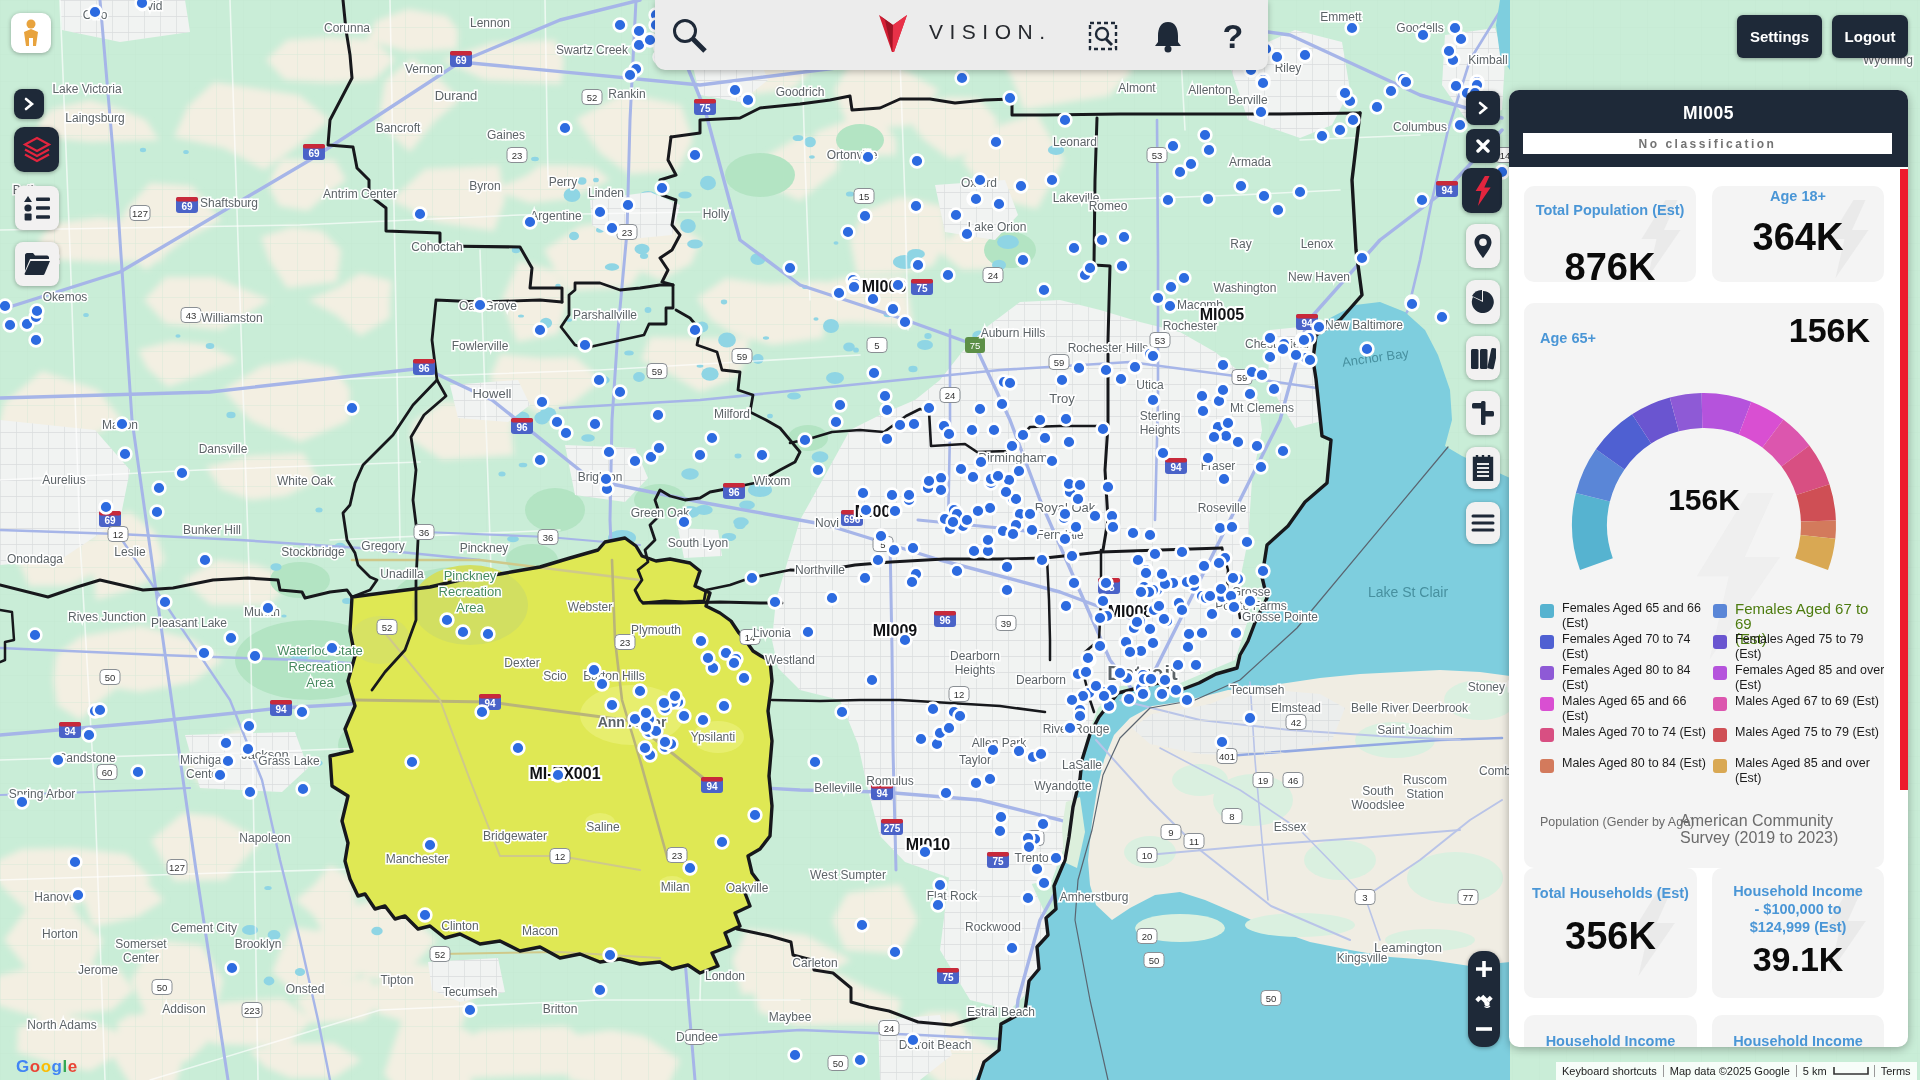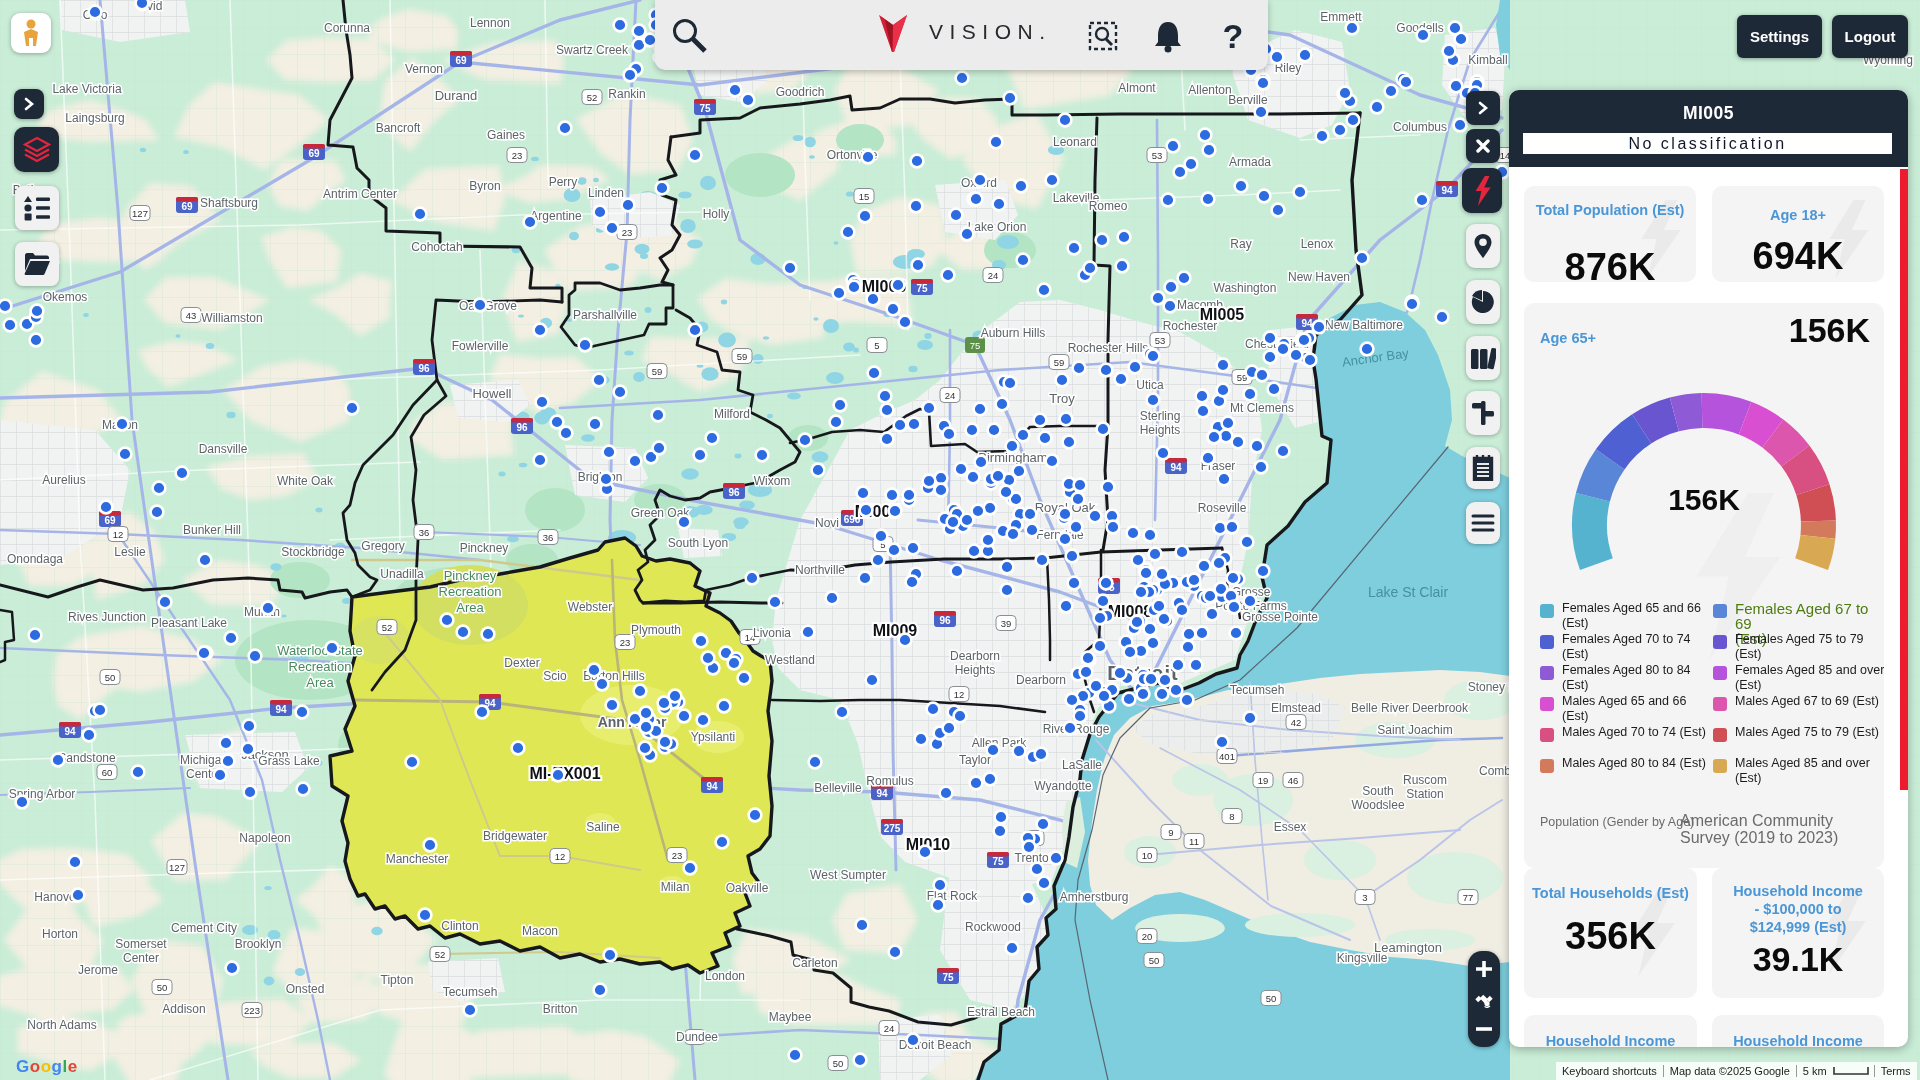--- a/index.html
+++ b/index.html
@@ -1508,37 +1508,37 @@
       </svg>
  <svg width="18" height="18" viewBox="0 0 18 18">
         <path d="M1 9 L17 9" stroke="#fff" stroke-width="3.6"></path>
       </svg>
 </div>
 
 <div style="position:absolute;left:1509px;top:90px;width:399px;height:957px;background:#fff;border-radius:10px;box-shadow:0 2px 10px rgba(0,0,0,.3);overflow:hidden">
  <div style="position:absolute;left:0;top:0;width:100%;height:77px;background:#1e2938">
   <div style="text-align:center;color:#fff;font-weight:bold;font-size:17.5px;letter-spacing:.5px;margin-top:13px">MI005</div>
   <div style="position:absolute;left:14px;top:43px;width:369px;height:21px;background:#fff;display:flex;align-items:center;justify-content:center">
-   <span style="font-size:16px;letter-spacing:2.5px;color:#0f172a;font-weight:normal">No classification</span>
+   <span style="font-size:12px;letter-spacing:2.5px;color:#737373;font-weight:bold">No classification</span>
   </div>
  </div>
 
  <div class="card" style="left:15px;top:96px;width:172px;height:96px">
   <svg style="position:absolute;right:8px;top:14px" width="60" height="78" viewBox="0 0 30 52">
           <path transform="translate(0,0) scale(1)" d="M20 0 L4 26 L14 26 L8 52 L30 20 L19 20 L28 0 Z" fill="#e9e9e9" opacity="0.9"></path>
         </svg>
   <div class="ctitle" style="margin-top:16px;position:relative">Total Population (Est)</div>
   <div class="cval" style="margin-top:28px;position:relative">876K</div>
  </div>
  <div class="card" style="left:203px;top:96px;width:172px;height:96px">
   <svg style="position:absolute;right:8px;top:14px" width="60" height="78" viewBox="0 0 30 52">
           <path transform="translate(0,0) scale(1)" d="M20 0 L4 26 L14 26 L8 52 L30 20 L19 20 L28 0 Z" fill="#e9e9e9" opacity="0.9"></path>
         </svg>
-  <div class="ctitle" style="margin-top:21px;position:relative">Age 18+</div>
-  <div class="cval" style="margin-top:12px;position:relative">694K</div>
+  <div class="ctitle" style="margin-top:2px;position:relative">Age 18+</div>
+  <div class="cval" style="margin-top:12px;position:relative">364K</div>
  </div>
 
  <div class="card" style="left:15px;top:213px;width:360px;height:565px">
   <div class="ctitle" style="position:absolute;left:16px;top:27px">Age 65+</div>
   <div class="cval" style="position:absolute;right:14px;top:8px;font-size:34px">156K</div>
   <svg style="position:absolute;right:30px;top:190px" width="170" height="330" viewBox="0 0 85 165">
           <path transform="translate(0,0) scale(1.6)" d="M20 0 L4 26 L14 26 L8 52 L30 20 L19 20 L28 0 Z" fill="#ededed" opacity="0.85"></path>
         </svg>
   <svg style="position:absolute;left:0;top:0" width="360" height="420" viewBox="0 0 360 420">
           <path d="M56.0 267.1 A132 132 0 0 1 51.9 190.1 L85.9 198.5 A97 97 0 0 0 88.8 255.2 Z" fill="#56b3d0"></path>

